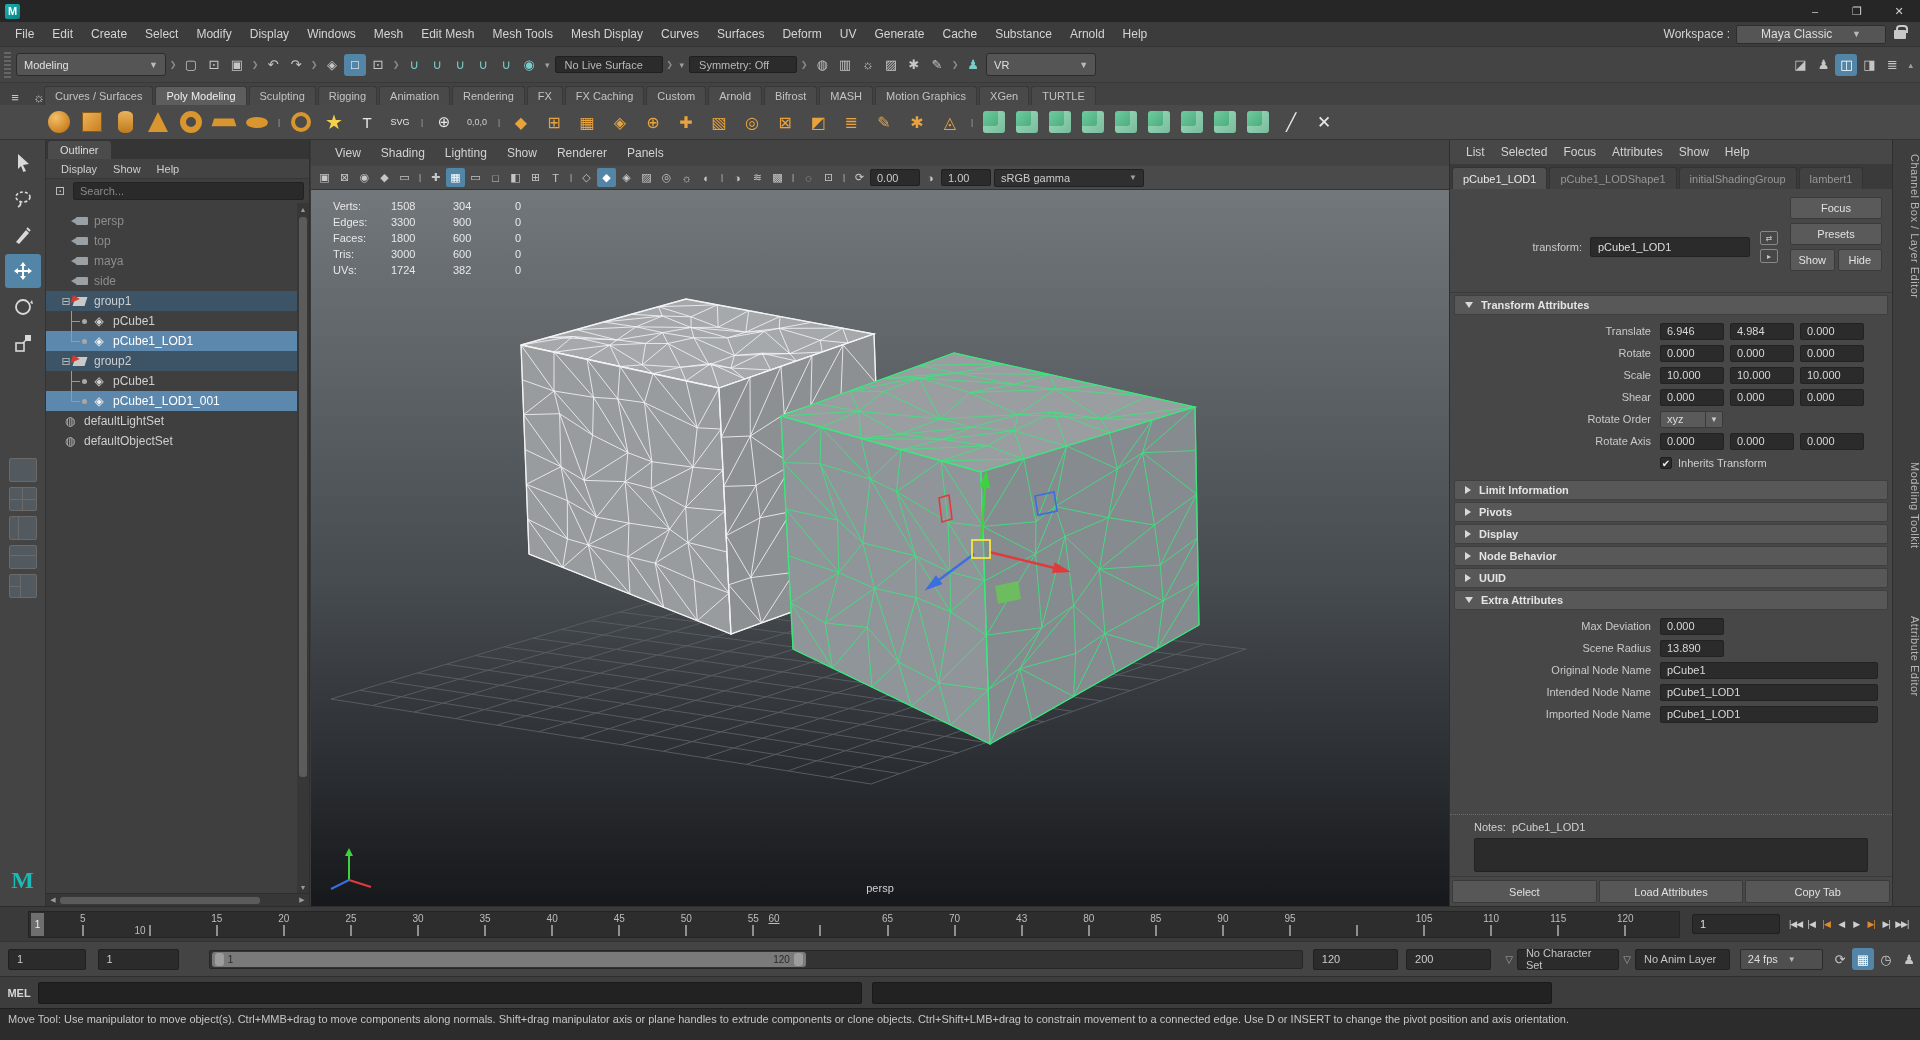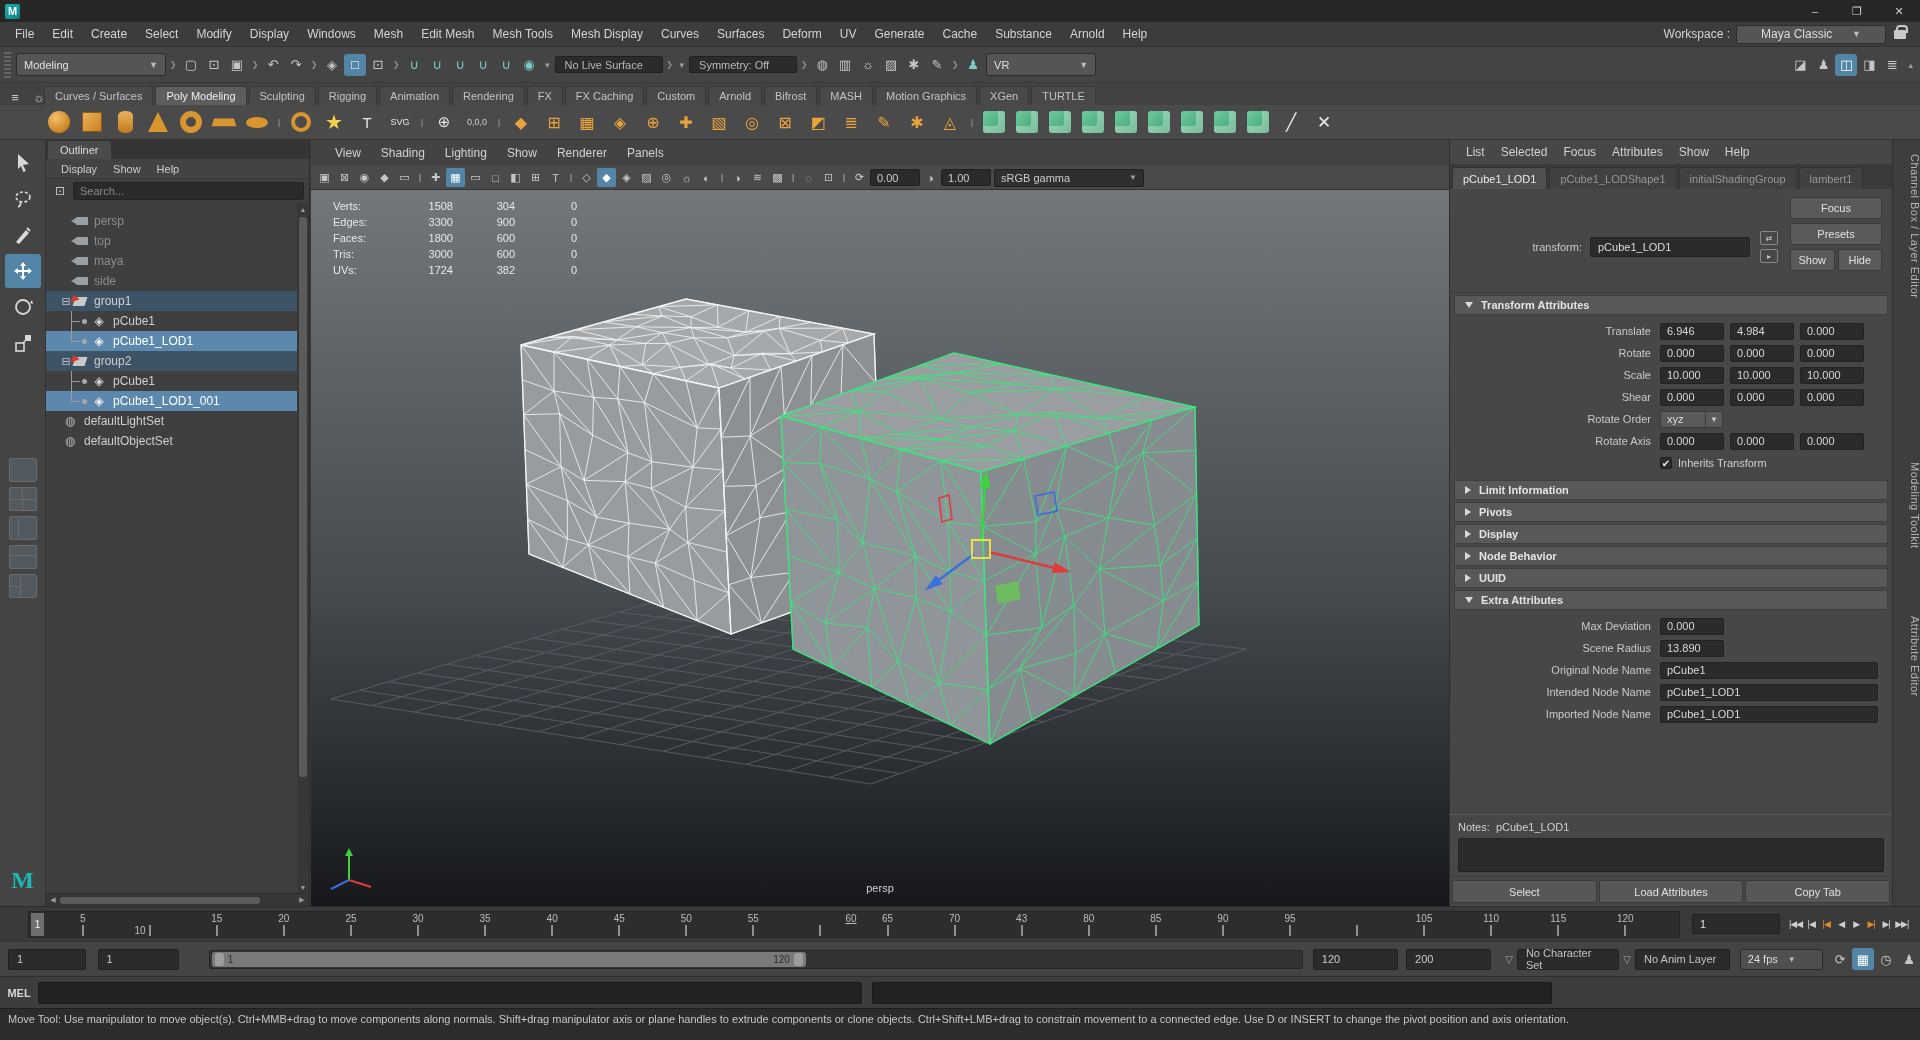--- a/index.html
+++ b/index.html
@@ -110,21 +110,21 @@
   .vp-toolbar{height:24px;background:#4a4a4a;display:flex;align-items:center;gap:1px;padding:0 4px;border-bottom:1px solid #333}
   .vp-toolbar .icon{width:19px;height:19px;font-size:11px;border-radius:2px}
   .vt-field{width:50px;height:17px;background:#2b2b2b;border:1px solid #202020;border-radius:2px;color:#ccc;display:flex;align-items:center;padding:0 6px;font-size:11px}
   .vt-select{width:150px;height:18px;background:#2f2f2f;border:1px solid #202020;border-radius:2px;color:#ccc;display:flex;align-items:center;padding:0 6px;font-size:11px;margin-left:2px}
   .vt-select .dd{margin-left:auto;font-size:8px;color:#9f9f9f}
   .vp-canvas-wrap{position:relative;flex:1}
   .vp-canvas-wrap svg{position:absolute;inset:0}
   .hud{position:absolute;left:22px;top:8px;color:#e8e8e8;font-size:11px}
   .hud-row{display:flex;height:16px;align-items:center}
   .hud-label{width:58px}
-  .hud-col{width:62px;text-align:right}
+  .hud-col{width:62px;}
   .persp-label{position:absolute;left:50%;bottom:12px;transform:translateX(-50%);color:#ced2d5;font-size:11px}
   
   .ae{position:absolute;left:1449px;top:0;width:443px;height:766px;background:#474747;border-left:1px solid #2e2e2e;display:flex;flex-direction:column}
   .ae-menus{height:24px;display:flex;align-items:center;padding-left:8px;color:#d2d2d2;font-size:12px}
   .ae-menu{padding:0 8px}
   .ae-tabs{height:25px;background:#3a3a3a;display:flex;align-items:flex-end;padding:0 2px}
   .ae-tab{height:22px;display:flex;align-items:center;padding:0 10px;background:#414141;color:#979797;font-size:11px;border-radius:3px 3px 0 0;margin-right:2px;border:1px solid #333;border-bottom:none;white-space:nowrap;overflow:hidden}
   .ae-tab.active{background:#505050;color:#eaeaea}
   .ae-head{height:104px;position:relative;border-bottom:1px solid #3a3a3a}
   .ae-transform-row{position:absolute;left:0;top:42px;width:100%;display:flex;align-items:center}
@@ -143,21 +143,21 @@
   .tri.down{border-top:6px solid #d9d9d9;border-left:4px solid transparent;border-right:4px solid transparent}
   .ae-section .sec-title{font-weight:bold;color:#e4e4e4}
   .ae-rows{padding:3px 0 6px;flex:none}
   .ae-row{height:22px;display:flex;align-items:center}
   .ae-row-label{width:206px;text-align:right;padding-right:9px;color:#c9c9c9;flex:none}
   .ae-field{width:64px;height:17px;background:#2b2b2b;border:1px solid #222;border-radius:2px;color:#d8d8d8;display:flex;align-items:center;padding:0 6px;margin-right:6px}
   .ae-field.wide{width:218px}
   .ae-dd{width:46px;height:17px;background:#5a5a5a;border:1px solid #3a3a3a;border-radius:2px 0 0 2px;color:#ddd;display:flex;align-items:center;padding:0 6px}
   .ae-dd-btn{width:17px;height:17px;background:#5a5a5a;border:1px solid #3a3a3a;border-left:none;border-radius:0 2px 2px 0;display:flex;align-items:center;justify-content:center;font-size:8px;color:#ccc}
   .ae-check{width:12px;height:12px;background:#2b2b2b;border:1px solid #1e1e1e;border-radius:2px;display:flex;align-items:center;justify-content:center;color:#eee;font-size:10px;margin-right:6px}
-  .ae-notes{border-top:1px dotted #6a6a6a;padding:6px 8px 4px;flex:none}
+  .ae-notes{border-top:1px dotted #6a6a6a;padding:6px 24px 4px;flex:none}
   .ae-notes-label{color:#d0d0d0;margin-bottom:5px}
   .ae-notes-box{height:34px;background:#2b2b2b;border:1px solid #222;border-radius:2px}
   .ae-footer{height:30px;display:flex;gap:2px;padding:3px 2px;flex:none;border-top:1px solid #3a3a3a}
   .ae-footer .fbtn{flex:1;background:#575757;border:1px solid #3a3a3a;border-radius:2px;color:#e0e0e0;display:flex;align-items:center;justify-content:center}
   
   .rstrip{position:absolute;left:1892px;top:0;width:28px;height:766px;background:#3e3e3e;border-left:1px solid #2e2e2e}
   .rtab{position:absolute;left:0;width:28px;writing-mode:vertical-rl;color:#b5b5b5;font-size:11px;padding:4px 0;text-align:left;letter-spacing:.5px}
   
   .timeline{position:absolute;left:0;top:906px;width:1920px;height:35px;background:#3a3a3a;border-top:1px solid #2c2c2c}
   .tl-slider{position:absolute;left:28px;top:4px;width:1652px;height:27px;background:#2d2d2d;border:1px solid #242424}
@@ -1445,21 +1445,21 @@
       <span class="tick" style="left: 456.098px;">35</span>
       <span class="tickmark" style="left: 456.098px;"></span>
       <span class="tick" style="left: 523.171px;">40</span>
       <span class="tickmark" style="left: 523.171px;"></span>
       <span class="tick" style="left: 590.244px;">45</span>
       <span class="tickmark" style="left: 590.244px;"></span>
       <span class="tick" style="left: 657.317px;">50</span>
       <span class="tickmark" style="left: 657.317px;"></span>
       <span class="tick" style="left: 724.39px;">55</span>
       <span class="tickmark" style="left: 724.39px;"></span>
-      <span class="tick" style="left: 822px; text-decoration: underline;">60</span>
+      <span class="tick" style="left: 745px; text-decoration: underline;">60</span>
       <span class="tickmark" style="left: 791.463px;"></span>
       <span class="tick" style="left: 858.537px;">65</span>
       <span class="tickmark" style="left: 858.537px;"></span>
       <span class="tick" style="left: 925.61px;">70</span>
       <span class="tickmark" style="left: 925.61px;"></span>
       <span class="tick" style="left: 992.683px;">43</span>
       <span class="tickmark" style="left: 992.683px;"></span>
       <span class="tick" style="left: 1059.76px;">80</span>
       <span class="tickmark" style="left: 1059.76px;"></span>
       <span class="tick" style="left: 1126.83px;">85</span>

